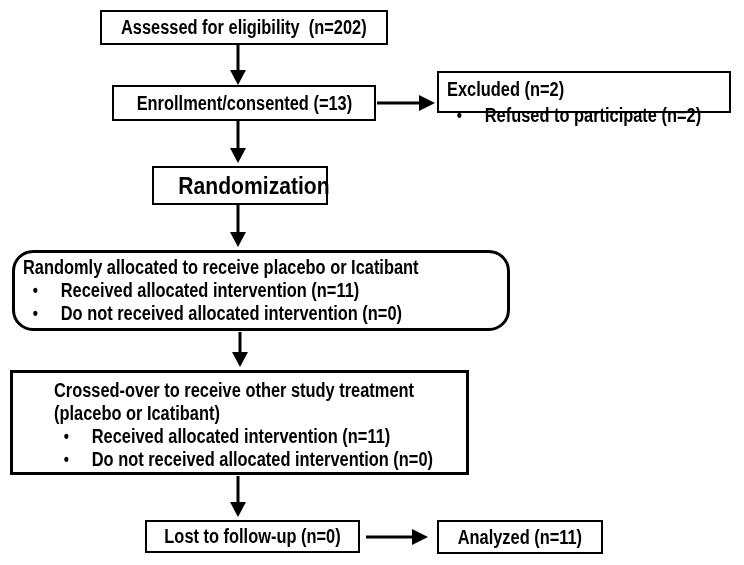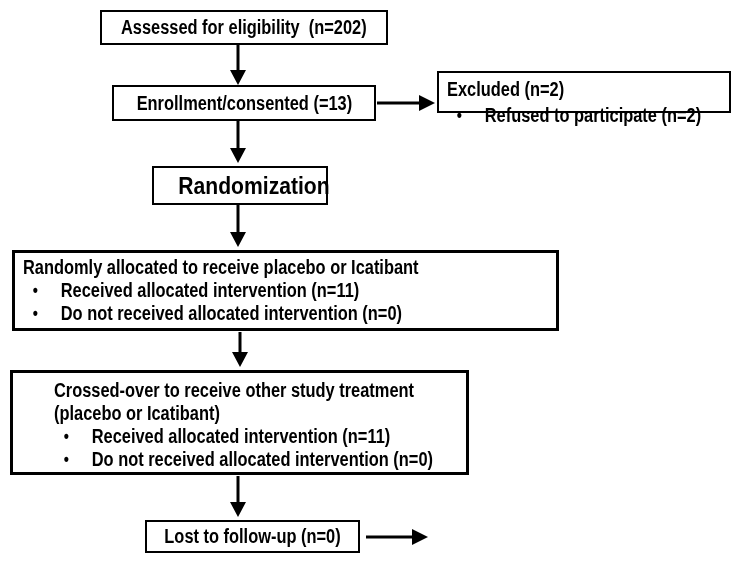--- a/index.html
+++ b/index.html
@@ -73,21 +73,21 @@
     flex: 0 0 auto;
     font-size: 18px;
   }
   
   .box-assessed      { left: 100px; top: 10px;  width: 288px; height: 35px; }
   .box-enrollment    { left: 112px; top: 85px;  width: 264px; height: 36px; }
   .box-excluded      { left: 437px; top: 71px;  width: 294px; height: 42px; }
   .box-excluded .line,
   .box-excluded .bullet-row { line-height: 26px; }
   .box-randomization { left: 152px; top: 166px; width: 176px; height: 39px; padding-left: 27px; }
-  .box-allocation    { left: 12px;  top: 250px; width: 547px; height: 81px; }
+  .box-allocation    { left: 12px;  top: 250px; width: 498px; height: 81px; border-radius: 21px; }
   .box-crossover     { left: 10px;  top: 370px; width: 459px; height: 105px; padding-top: 6px; padding-left: 41px; }
   .box-lost          { left: 133px; top: 520px; width: 215px; height: 33px; margin-left: 12px; }
   .box-analyzed      { left: 437px; top: 520px; width: 166px; height: 34px; }
 </style>
 </head>
 <body>
 
 <div class="canvas">
 
   <svg class="arrows" viewBox="0 0 744 565" xmlns="http://www.w3.org/2000/svg">
@@ -163,14 +163,17 @@
     <div class="bullet-row">
       <span class="dot">•</span>
       <span>Do not received allocated intervention (n=0)</span>
     </div>
   </div>
 
   <div class="box center box-lost">
     <span class="label">Lost to follow-up (n=0)</span>
   </div>
 
+  <div class="box center box-analyzed">
+    <span class="label">Analyzed (n=11)</span>
+  </div>
 
 </div>
 
 </body></html>

